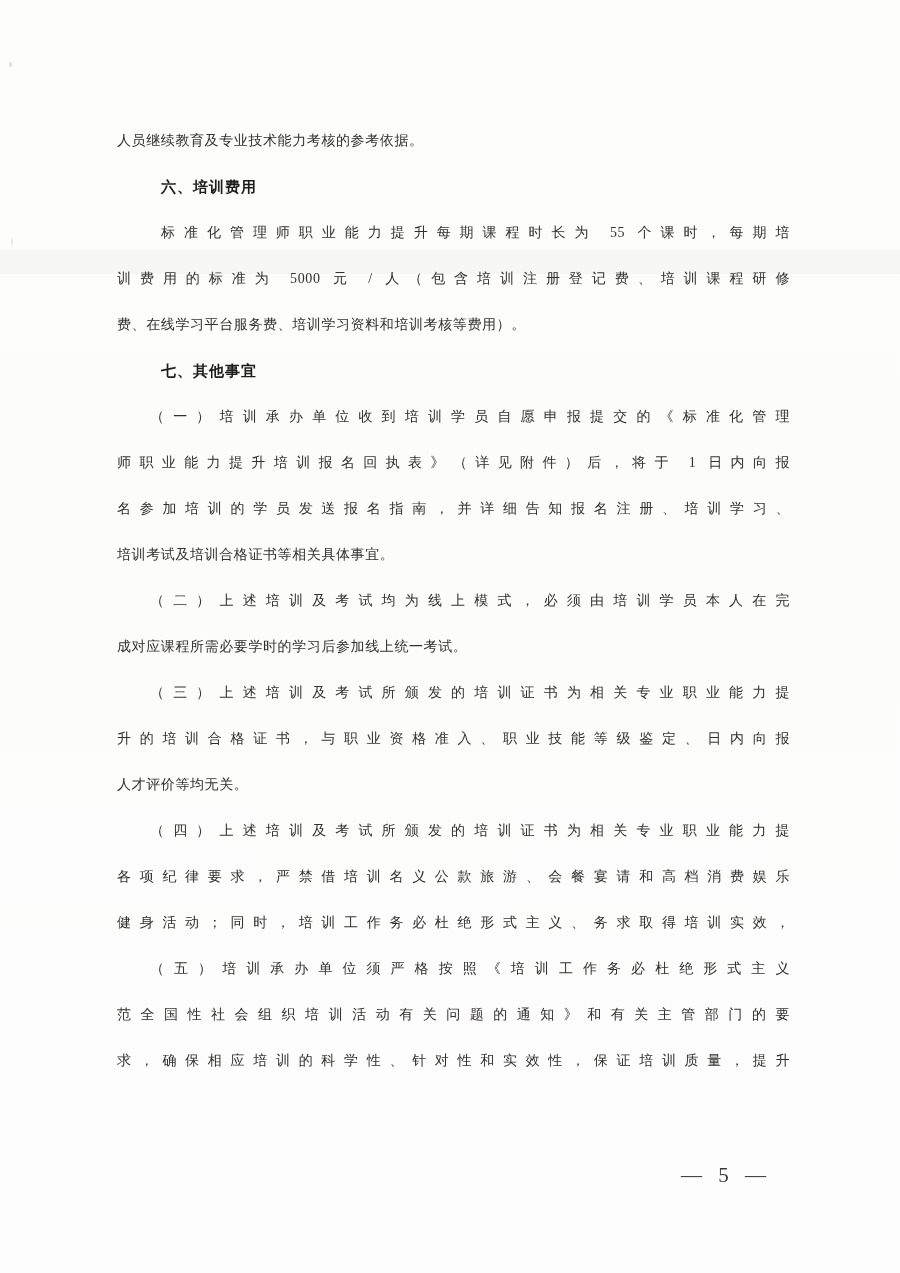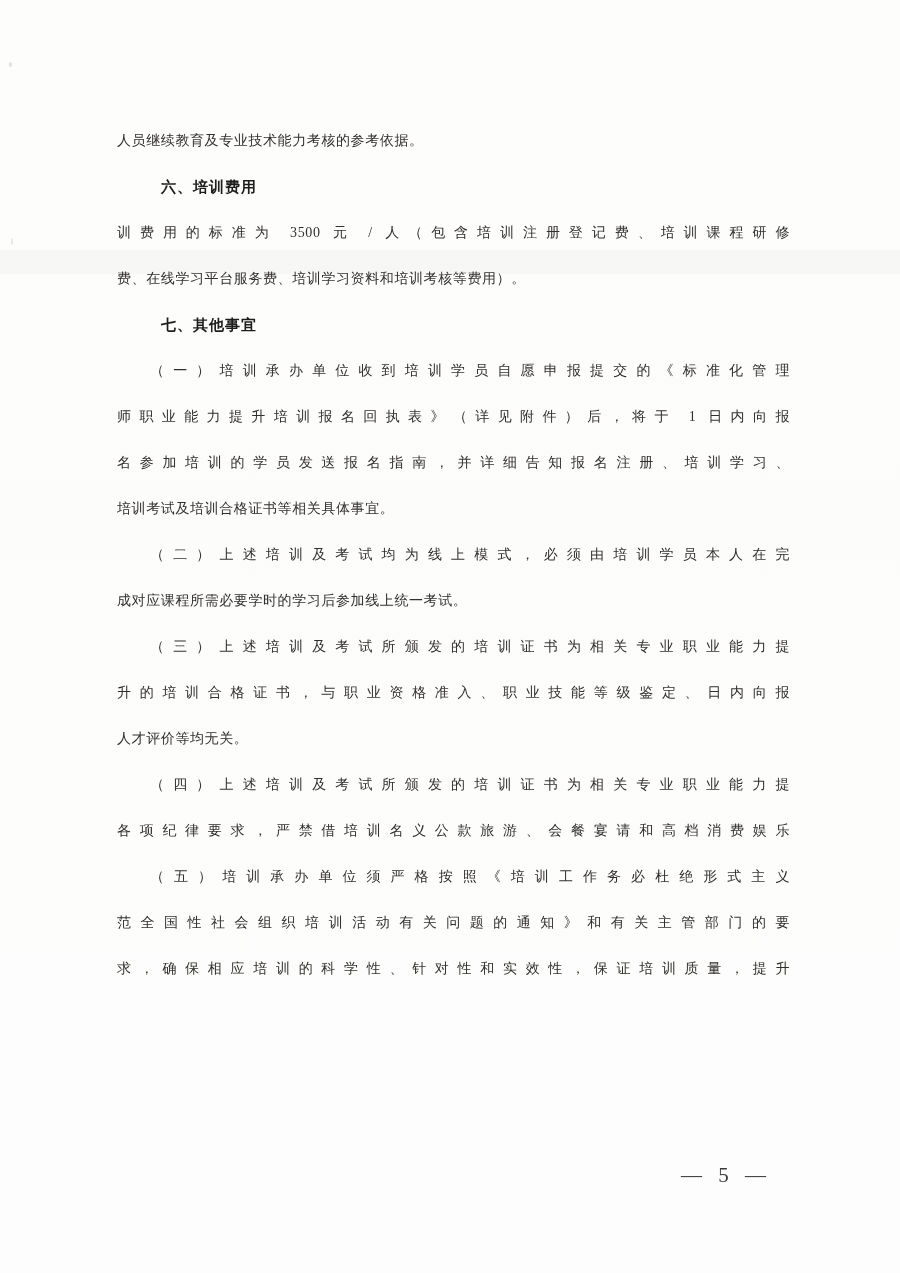--- a/index.html
+++ b/index.html
@@ -78,33 +78,35 @@
 <body>
 
 <div class="page">
   <div class="scan-band"></div>
   <div class="speck s1"></div>
   <div class="speck s2"></div>
 
   <div class="doc-lines" id="doc-lines">
       <div class="line">人员继续教育及专业技术能力考核的参考依据。</div>
       <div class="line heading indent">六、培训费用</div>
-      <div class="line fill">训费用的标准为 3500 元 / 人（包含培训注册登记费、培训课程研修</div>
+      <div class="line indent fill">标准化管理师职业能力提升每期课程时长为 55 个课时，每期培</div>
+      <div class="line fill">训费用的标准为 5000 元 / 人（包含培训注册登记费、培训课程研修</div>
       <div class="line">费、在线学习平台服务费、培训学习资料和培训考核等费用）。</div>
       <div class="line heading indent">七、其他事宜</div>
       <div class="line indent fill paren">（一）培训承办单位收到培训学员自愿申报提交的《标准化管理</div>
       <div class="line fill">师职业能力提升培训报名回执表》（详见附件）后，将于 1 日内向报</div>
       <div class="line fill">名参加培训的学员发送报名指南，并详细告知报名注册、培训学习、</div>
       <div class="line">培训考试及培训合格证书等相关具体事宜。</div>
       <div class="line indent fill paren">（二）上述培训及考试均为线上模式，必须由培训学员本人在完</div>
       <div class="line">成对应课程所需必要学时的学习后参加线上统一考试。</div>
       <div class="line indent fill paren">（三）上述培训及考试所颁发的培训证书为相关专业职业能力提</div>
       <div class="line fill">升的培训合格证书，与职业资格准入、职业技能等级鉴定、日内向报</div>
       <div class="line">人才评价等均无关。</div>
       <div class="line indent fill paren">（四）上述培训及考试所颁发的培训证书为相关专业职业能力提</div>
       <div class="line fill">各项纪律要求，严禁借培训名义公款旅游、会餐宴请和高档消费娱乐</div>
+      <div class="line fill">健身活动；同时，培训工作务必杜绝形式主义、务求取得培训实效，</div>
       <div class="line indent fill paren">（五）培训承办单位须严格按照《培训工作务必杜绝形式主义</div>
       <div class="line fill">范全国性社会组织培训活动有关问题的通知》和有关主管部门的要</div>
       <div class="line fill">求，确保相应培训的科学性、针对性和实效性，保证培训质量，提升</div>
     </div>
 
   <div class="page-number">— 5 —</div>
 </div>
 
 </body></html>

